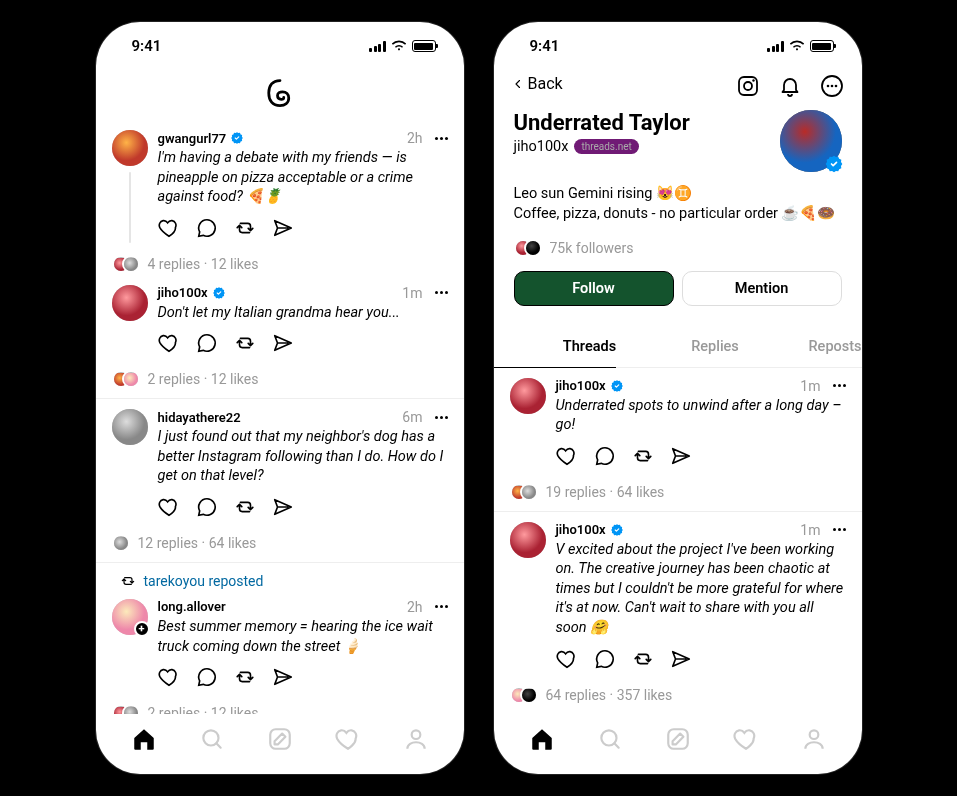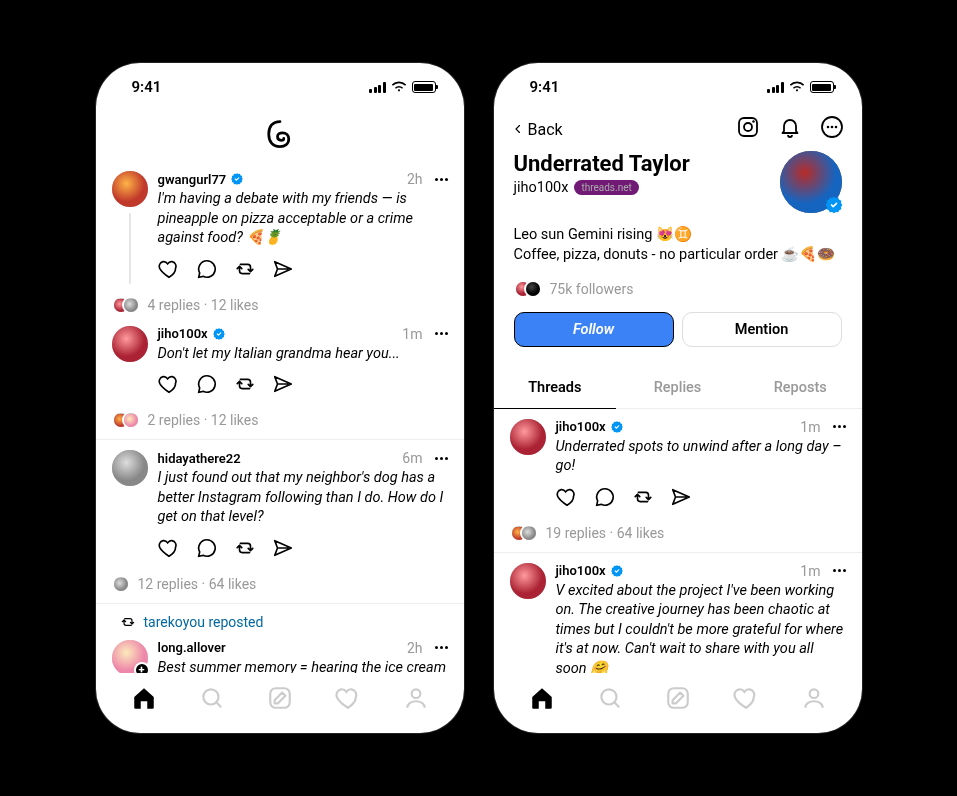--- a/index.html
+++ b/index.html
@@ -9,21 +9,21 @@
     height: 796px;
     display: flex;
     justify-content: center;
     align-items: center;
     gap: 30px;
     font-family: -apple-system, BlinkMacSystemFont, "Segoe UI", Roboto, Helvetica, Arial, sans-serif;
     -webkit-font-smoothing: antialiased;
   }
   .phone {
     width: 368px;
-    height: 670px;
+    height: 752px;
     background: #fff;
     border-radius: 44px;
     overflow: hidden;
     position: relative;
     display: flex;
     flex-direction: column;
     box-shadow: 0 0 0 1px #222;
   }
   .status-bar {
     height: 48px;
@@ -41,21 +41,21 @@
   .signal-bars span:nth-child(3){height:8px}
   .signal-bars span:nth-child(4){height:11px}
   .wifi-icon svg { display:block; }
   .battery { width:24px; height:12px; border:1.3px solid #000; border-radius:3px; position:relative; padding:1.5px;}
   .battery::after { content:""; position:absolute; right:-3px; top:3px; width:2px; height:4px; background:#000; border-radius:0 1px 1px 0;}
   .battery div { background:#000; height:100%; width:100%; border-radius:1px;}
 
   .top-logo { display:flex; justify-content:center; padding: 8px 0 12px;}
   .top-logo svg { width:30px; height:30px;}
 
-  .top-nav { display:flex; align-items:center; justify-content:space-between; padding: 4px 18px 8px;}
+  .top-nav { display:flex; align-items:flex-start; justify-content:space-between; padding: 4px 18px 8px;}
   .back-btn { display:flex; align-items:center; gap:4px; font-size:16px; font-weight:400;}
   .nav-icons { display:flex; align-items:center; gap:18px;}
   .nav-icons svg { width:24px; height:24px; }
 
   .feed { flex:1; overflow:hidden; }
   .post { display:flex; gap:10px; padding: 10px 16px 8px 16px; position:relative;}
   .post.thread-child { padding-top: 2px; }
   .avatar-col { position:relative; display:flex; flex-direction:column; align-items:center; flex-shrink:0; }
   .avatar { width:36px; height:36px; border-radius:50%; background:#ccc; background-size:cover; position:relative; overflow:hidden;}
   .avatar svg { width:100%; height:100%; }
@@ -93,23 +93,23 @@
   .profile-user { font-size:14.5px;}
   .domain-badge { font-size:10px; color:#aaa; background:#701a75; padding:2px 7px; border-radius:10px;}
   .profile-avatar { width:62px; height:62px; border-radius:50%; background:#555; position:relative; overflow:hidden; flex-shrink:0;}
   .profile-avatar svg {width:100%;height:100%;}
   .profile-verified { position:absolute; bottom:-2px; right:-2px; width:20px; height:20px; z-index:2;}
   .profile-verified svg { width:20px; height:20px;}
   .bio { font-size:14.5px; line-height:1.4; margin-top:12px;}
   .followers-row { display:flex; align-items:center; gap:8px; margin-top:14px; color:#999; font-size:14px;}
   .profile-btns { display:flex; gap:8px; margin-top:14px;}
   .btn { flex:1; padding:8px 0; border-radius:10px; font-size:14.5px; font-weight:600; text-align:center; border:1px solid #ddd;}
-  .btn-primary { background:#3b82f6; color:#fff; border-color:#000;font-style:italic;}
+  .btn-primary { background:#14532d; color:#fff; border-color:#000;}
   .tabs { display:flex; margin-top:8px;}
-  .tab { flex:1; text-align:center; padding:12px 0; font-size:14.5px; color:#999; font-weight:500; border-bottom:1px solid #eee;}
+  .tab { flex:1; text-align:right; padding:12px 0; font-size:14.5px; color:#999; font-weight:500; border-bottom:1px solid #eee;}
   .tab.active { color:#000; border-bottom:1.5px solid #000; font-weight:600;}
   .avatar-wrap{position:relative;flex-shrink:0}
 </style>
 </head>
 <body>
 
 <svg width="0" height="0" style="position:absolute">
 <defs>
   <symbol id="i-heart" viewBox="0 0 24 24">
         <path d="M12 21s-7.5-4.6-10-9.3C.4 8.4 2.1 4.5 5.6 4c2-.3 3.8.8 4.9 2.4C11.6 4.8 13.4 3.7 15.4 4c3.5.5 5.2 4.4 3.6 7.7C19.5 16.4 12 21 12 21z" fill="none" stroke="#000" stroke-width="1.8"></path>
@@ -389,21 +389,21 @@
       <div class="post-body">
         <div class="post-head">
           <span class="username">long.allover</span>
           <span class="post-time">2h</span>
           <span class="post-more">
               <span></span>
               <span></span>
               <span></span>
             </span>
         </div>
-        <div class="post-text">Best summer memory = hearing the ice cream truck coming down the street 🍦</div>
+        <div class="post-text">Best summer memory = hearing the ice wait truck coming down the street 🍦</div>
         <div class="post-actions">
           <span><svg>
                 <use href="#i-heart"></use>
               </svg></span>
           <span><svg>
                 <use href="#i-comment"></use>
               </svg></span>
           <span><svg>
                 <use href="#i-repost"></use>
               </svg></span>

